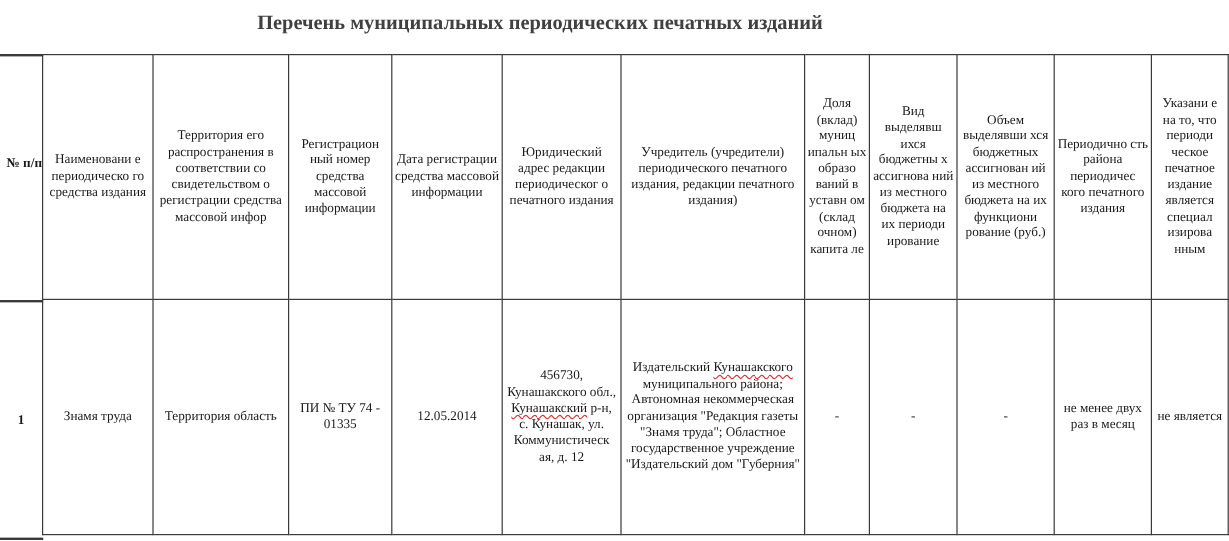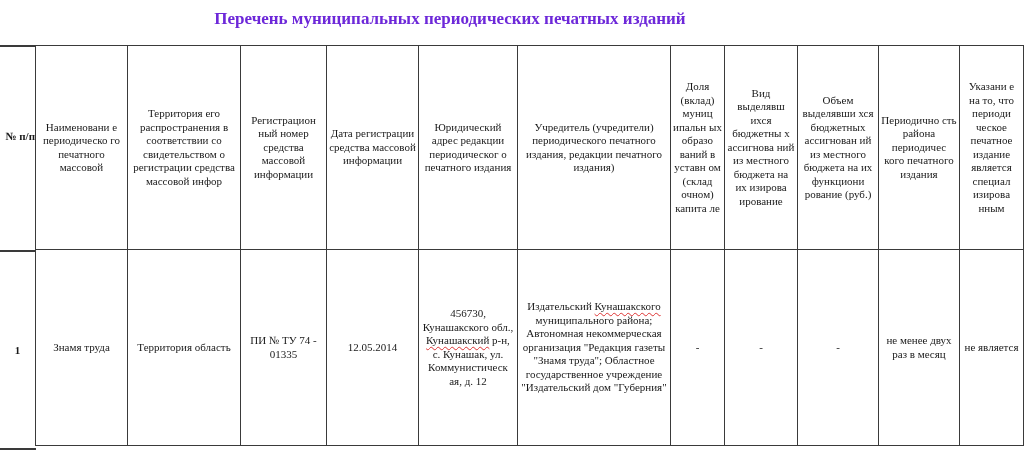--- a/index.html
+++ b/index.html
@@ -17,21 +17,21 @@
   }
   .title {
     position: absolute;
     top: 9px;
     left: 0;
     width: 900px;
     text-align: center;
     font-weight: bold;
     font-size: 17px;
     line-height: 20px;
-    color: #6d28d9;
+    color: #404040;
   }
   table.registry {
     position: absolute;
     top: 45px;
     left: 35px;
     border-collapse: collapse;
     table-layout: fixed;
     width: 988px;
   }
   table.registry td, table.registry th {
@@ -89,28 +89,28 @@
     <col style="width:99px">
     <col style="width:153px">
     <col style="width:54px">
     <col style="width:73px">
     <col style="width:81px">
     <col style="width:81px">
     <col style="width:64px">
   </colgroup>
   <tbody>
       <tr class="head-row">
-    <th>Наименовани е периодическо го печатного массовой</th>
+    <th>Наименовани е периодическо го средства издания</th>
     <th>Территория его распространения в соответствии со свидетельством о регистрации средства массовой инфор</th>
     <th>Регистрацион ный номер средства массовой информации</th>
     <th>Дата регистрации средства массовой информации</th>
     <th>Юридический адрес редакции периодическог о печатного издания</th>
     <th>Учредитель (учредители) периодического печатного издания, редакции печатного издания)</th>
     <th>Доля (вклад) муниц ипальн ых образо ваний в уставн ом (склад очном) капита ле</th>
-    <th>Вид выделявш ихся бюджетны х ассигнова ний из местного бюджета на их изирова ирование</th>
+    <th>Вид выделявш ихся бюджетны х ассигнова ний из местного бюджета на их периоди ирование</th>
     <th>Объем выделявши хся бюджетных ассигнован ий из местного бюджета на их функциони рование (руб.)</th>
     <th>Периодично сть района периодичес кого печатного издания</th>
     <th>Указани е на то, что периоди ческое печатное издание является специал изирова нным</th>
   </tr>
   <tr class="data-row">
     <td>Знамя труда</td>
     <td>Территория область</td>
     <td>ПИ № ТУ 74 - 01335</td>
     <td>12.05.2014</td>
     <td><span>456730, Кунашакского обл., </span><span class="spell">Кунашакский</span><span> р-н, с. Кунашак, ул. Коммунистическ ая, д. 12</span></td>

